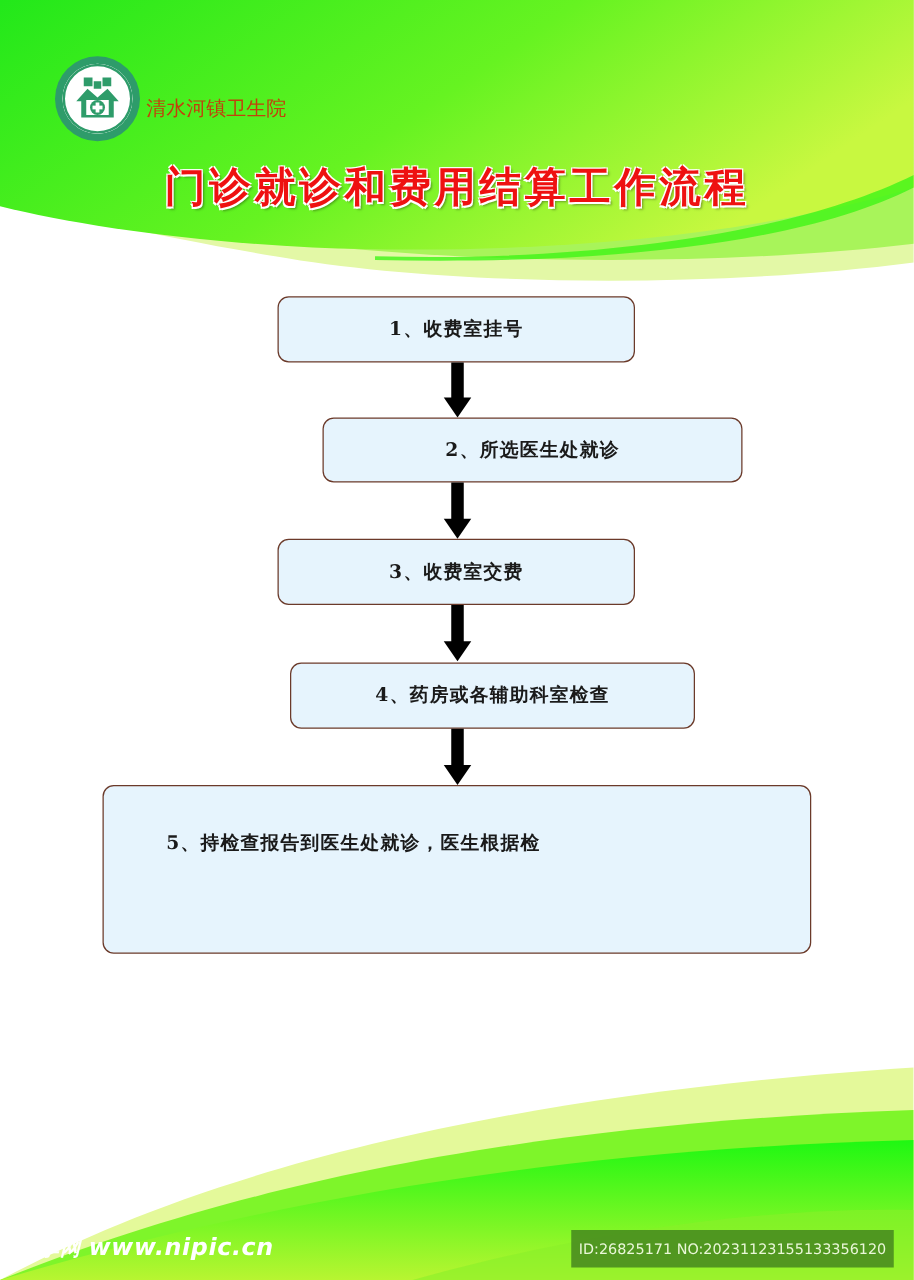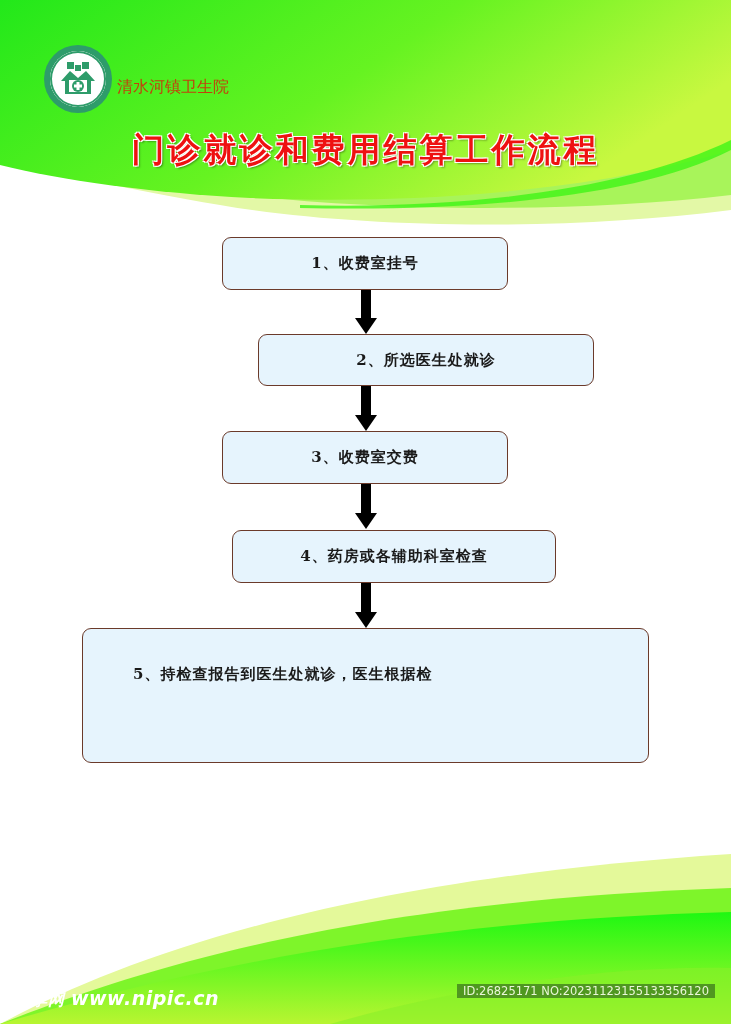--- a/index.html
+++ b/index.html
@@ -21,21 +21,21 @@
          font-size:15px; letter-spacing:1px; box-sizing:border-box; }
   .box5 { justify-content:flex-start; align-items:flex-start; padding:18px 14px 12px 14px; line-height:55px; }
   .arrow { position:absolute; width:22px; }
   .arrow .shaft { position:absolute; left:6px; top:0; width:10px; background:#000; }
   .arrow .head { position:absolute; left:0; width:0; height:0; border-left:11px solid transparent;
                  border-right:11px solid transparent; border-top:16px solid #000; }
   .watermark { position:absolute; left:14px; top:987px; font-family:"DejaVu Sans","Liberation Sans",sans-serif;
                font-style:italic; font-weight:bold; color:#ffffff; font-size:17px; letter-spacing:0.5px; }
   .wm-cn { font-size:16px; letter-spacing:1px; margin-right:6px; }
   .wm-url { font-size:19px; }
-  .idbadge { position:absolute; left:457px; top:984px; width:258px; height:14px; background:rgba(60,120,30,0.75);
+  .idbadge { position:absolute; left:457px; top:984px; width:258px; height:30px; background:rgba(60,120,30,0.75);
              color:#eaf7d8; font-family:"DejaVu Sans","Liberation Sans",sans-serif; font-size:11.5px;
              display:flex; align-items:center; justify-content:center; }
 </style>
 </head>
 <body>
 
 <svg class="hdr-bg" viewBox="0 0 731 240" preserveAspectRatio="none">
   <defs>
     <linearGradient id="hg" x1="0" y1="0" x2="1" y2="0.4">
       <stop offset="0" stop-color="#22e81a"></stop>

